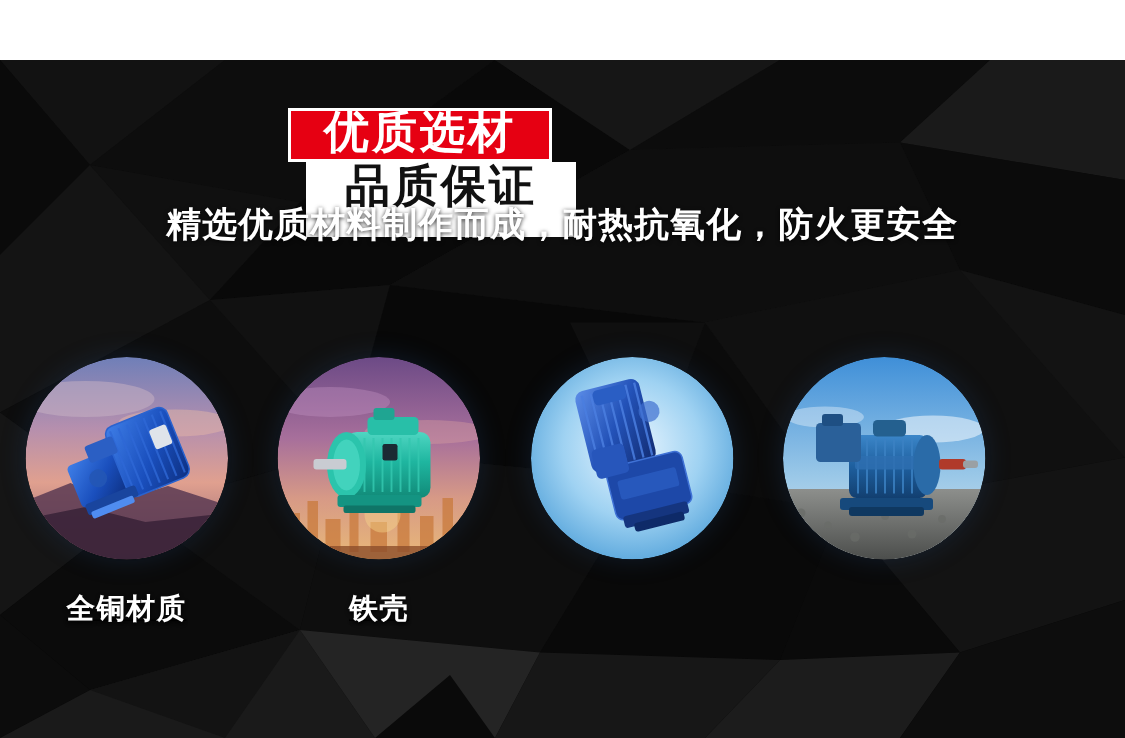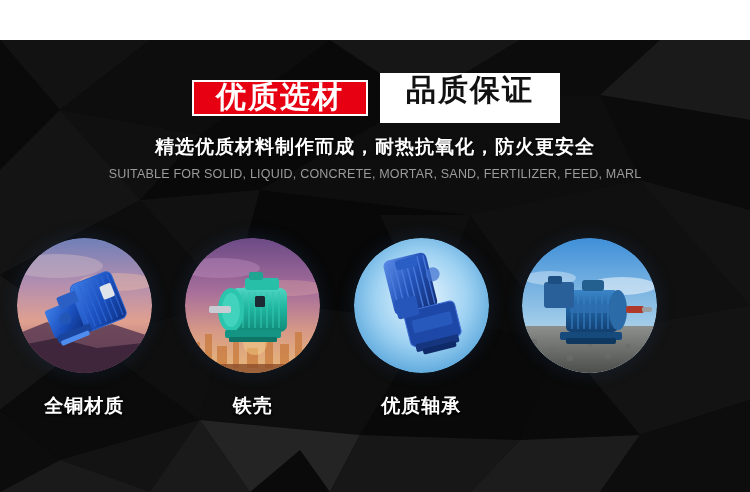--- a/index.html
+++ b/index.html
@@ -40,22 +40,23 @@
   }
   .bg-poly svg { display: block; }
 
   
   .headline-row {
     position: absolute;
     left: 192px;
     top: 72px;
     height: 52px;
     display: flex;
-    align-items: center;
+    align-items: flex-start;
     z-index: 4;
+    flex-direction: column;
   }
   .title-box {
     display: flex;
     align-items: center;
     justify-content: center;
     box-sizing: border-box;
     font-size: 30px;
     font-weight: bold;
     letter-spacing: 2px;
     line-height: 1;
@@ -77,21 +78,21 @@
   }
 
   
   .sub-cn {
     position: absolute;
     left: 0;
     top: 134px;
     width: 750px;
     text-align: center;
     color: #ffffff;
-    font-size: 19px;
+    font-size: 23px;
     font-weight: bold;
     letter-spacing: 1px;
     text-shadow: 0 1px 3px rgba(0,0,0,0.8);
     z-index: 4;
   }
   .sub-en {
     position: absolute;
     left: 0;
     top: 167px;
     width: 750px;
@@ -203,21 +204,20 @@
       <polygon points="640,140 750,170 750,265" fill="#151515" opacity="0.5"></polygon>
     </svg>
   </div>
 
   <div class="headline-row">
     <div class="title-box red">优质选材</div>
     <div class="title-box white">品质保证</div>
   </div>
 
   <div class="sub-cn">精选优质材料制作而成，耐热抗氧化，防火更安全</div>
-  <div class="sub-en">SUITABLE FOR SOLID, LIQUID, CONCRETE, MORTAR, SAND, FERTILIZER, FEED, MARL</div>
 
   <div class="features">
 
     <div class="feature">
       <div class="circle">
         <svg width="135" height="135" viewBox="0 0 135 135" xmlns="http://www.w3.org/2000/svg">
           <defs>
             <clipPath id="c1">
                 <circle cx="67.5" cy="67.5" r="67.5"></circle>
               </clipPath>
@@ -363,21 +363,20 @@
               <rect x="48" y="70" width="52" height="36" rx="5" fill="none" stroke="#3f72d6" stroke-width="1"></rect>
               <rect x="54" y="80" width="40" height="13" rx="2" fill="#2a5cc0" opacity="0.8"></rect>
               <rect x="42" y="56" width="22" height="20" rx="3" fill="#2756bb"></rect>
               <rect x="52" y="104" width="44" height="8" rx="2" fill="#15357f"></rect>
               <rect x="58" y="110" width="34" height="6" rx="2" fill="#0e2a68"></rect>
               <circle cx="86" cy="40" r="7" fill="#3f6fd0" opacity="0.7"></circle>
             </g>
           </g>
         </svg>
       </div>
-      <div class="feature-label">优质轴承</div>
     </div>
 
     <div class="feature">
       <div class="circle">
         <svg width="135" height="135" viewBox="0 0 135 135" xmlns="http://www.w3.org/2000/svg">
           <defs>
             <clipPath id="c4">
                 <circle cx="67.5" cy="67.5" r="67.5"></circle>
               </clipPath>
             <linearGradient id="sky4" x1="0" y1="0" x2="0" y2="1">

